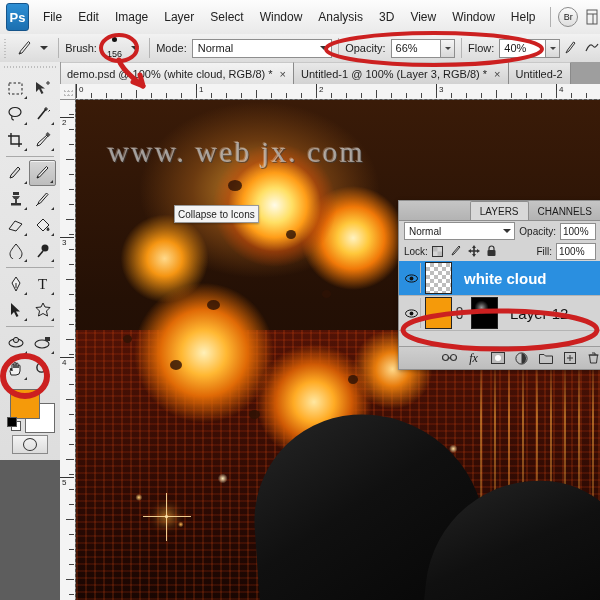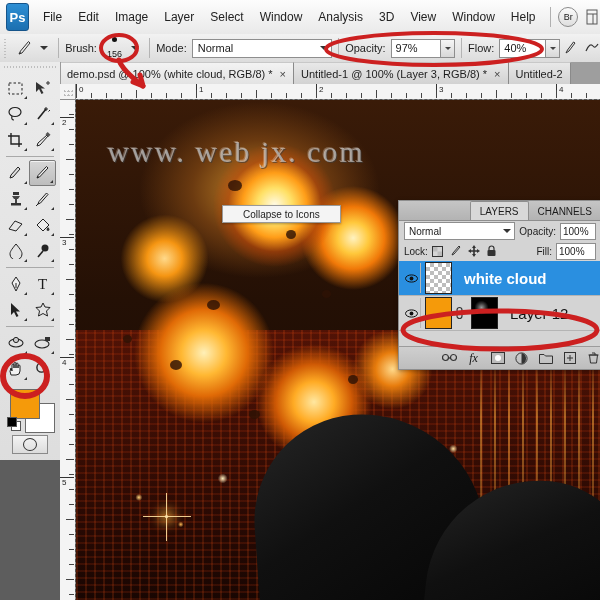--- a/index.html
+++ b/index.html
@@ -237,23 +237,22 @@
   .layer-row.sel .layer-name{color:#fff;font-weight:bold;}
   .lp-bottom{
     position:absolute;left:0;bottom:0;width:202px;height:22px;
     background:linear-gradient(#cfcfcf,#bdbdbd);border-top:1px solid #9c9c9c;
     display:flex;align-items:center;justify-content:flex-end;gap:9px;padding-right:7px;
   }
   .lpb-ico{width:15px;height:15px;display:flex;align-items:center;justify-content:center;}
   .tooltip{
     position:absolute;left:512px;top:205px;height:16px;max-width:88px;overflow:hidden;
     background:#f4f4f4;border:1px solid #999;font-size:10px;color:#222;
-    display:flex;align-items:center;padding:0 20px;white-space:nowrap;z-index:9;
+    display:flex;align-items:center;padding:0 3px;white-space:nowrap;z-index:9;
     box-shadow:0 1px 2px rgba(0,0,0,.3);
-    margin-left:48px;
   }
 
   
   .ann{position:absolute;pointer-events:none;z-index:20;}
   .ann svg{display:block;overflow:visible;}
 </style>
 </head>
 <body>
 
 <div class="app">
@@ -299,21 +298,21 @@
     </div>
     <div class="tri"></div>
     <div class="ob-sep"></div>
     <div class="ob-label">Mode:</div>
     <div class="mode-select">
       <span>Normal</span>
       <span class="tri" style="margin:0"></span>
     </div>
     <div class="ob-sep"></div>
     <div class="ob-label">Opacity:</div>
-    <div class="field" style="width:42px">97%</div>
+    <div class="field" style="width:42px">66%</div>
     <div class="spin">
         <span class="tri"></span>
       </div>
     <div class="ob-sep"></div>
     <div class="ob-label">Flow:</div>
     <div class="field" style="width:38px">40%</div>
     <div class="spin">
         <span class="tri"></span>
       </div>
     <div class="airbrush">

